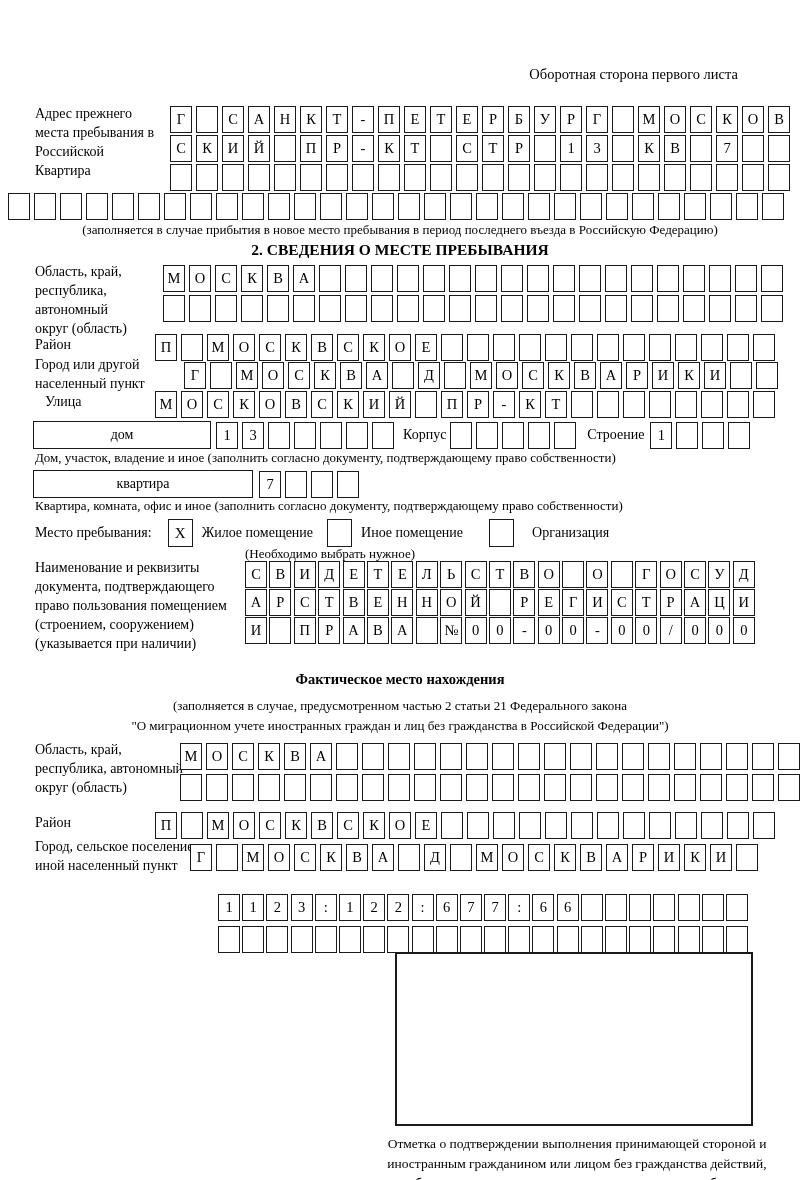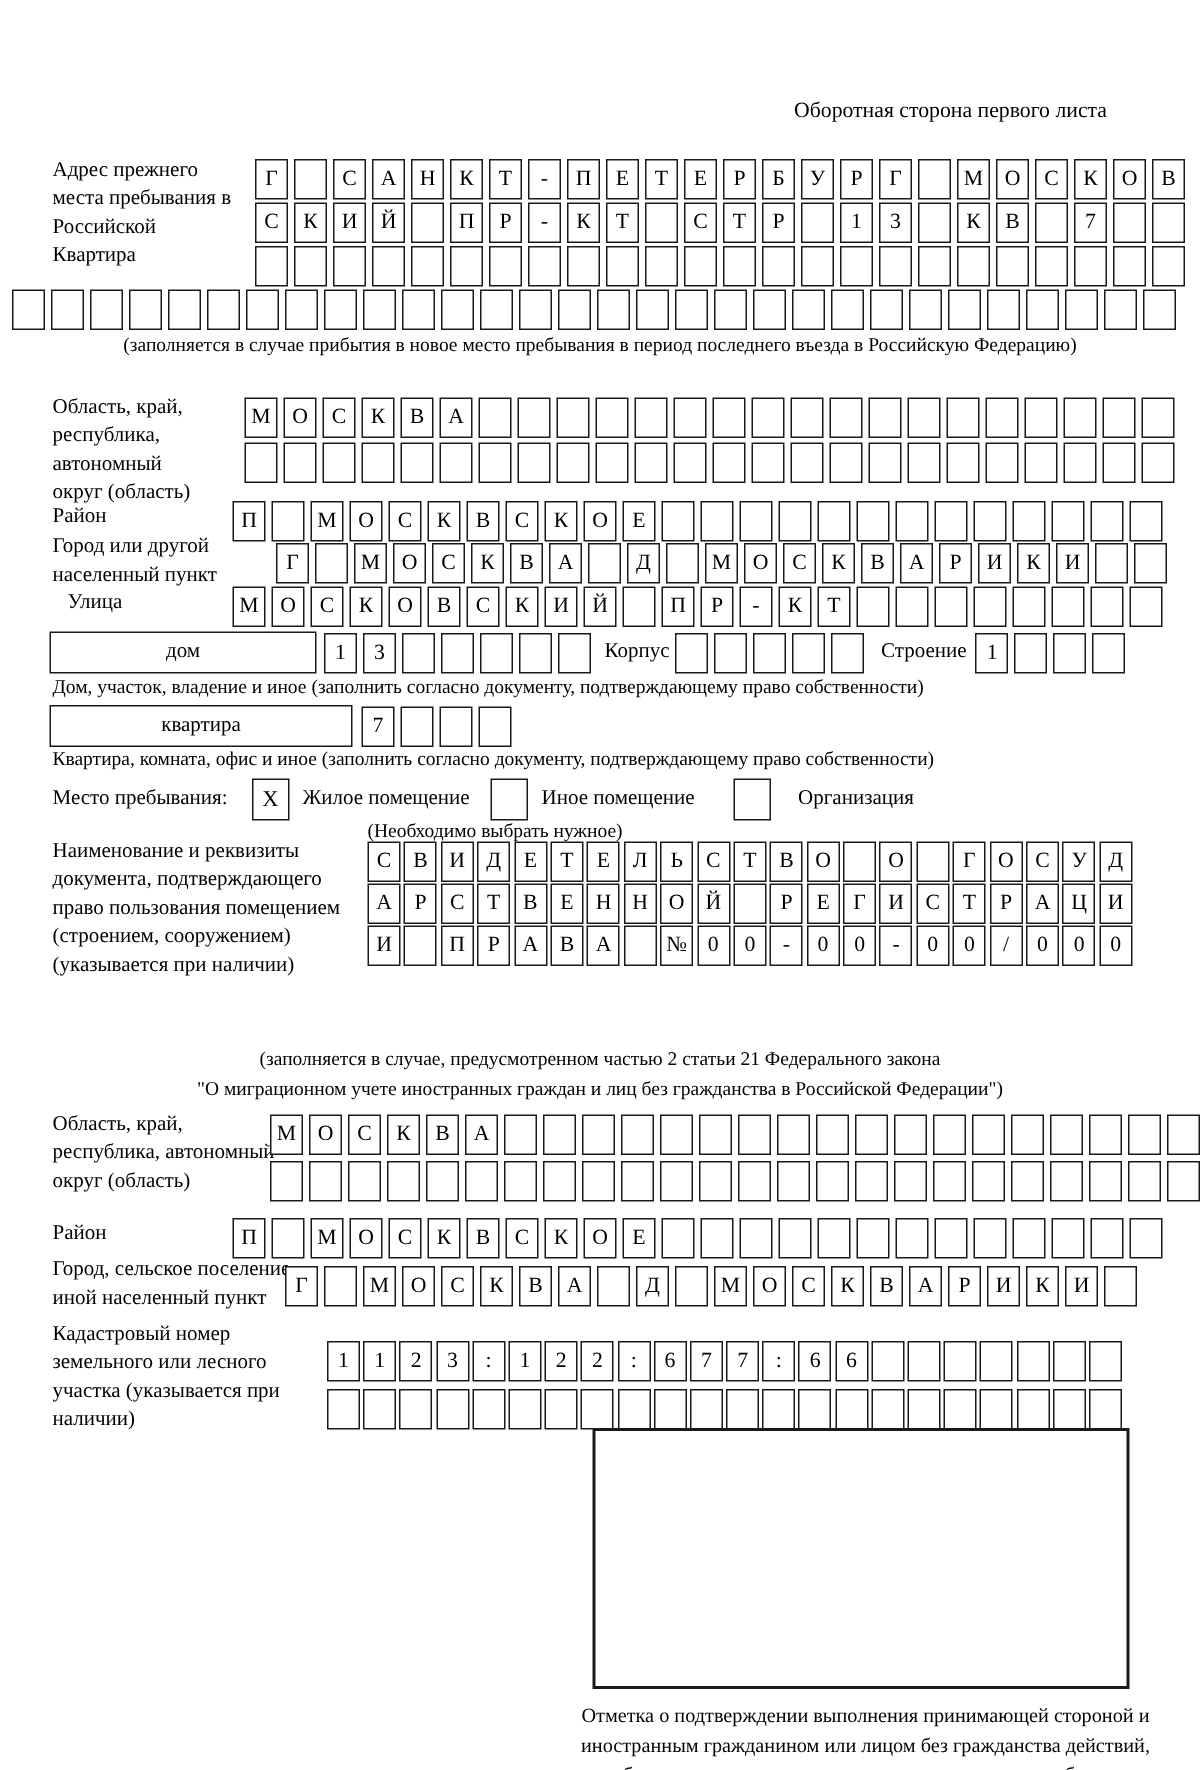--- a/index.html
+++ b/index.html
@@ -148,20 +148,21 @@
       <span class="cbox"></span>
       <span class="cbox"></span>
       <span class="cbox"></span>
       <span class="cbox"></span>
       <span class="cbox"></span>
       <span class="cbox"></span>
       <span class="cbox"></span>
     </div>
   <div class="caption center" style="top:177px">(заполняется в случае прибытия в новое место пребывания в период последнего въезда в Российскую Федерацию)</div>
 
+  <div class="title" style="top:197px">2. СВЕДЕНИЯ О МЕСТЕ ПРЕБЫВАНИЯ</div>
 
   <div class="label" style="left:35px;top:218px;width:102px">Область, край, республика, автономный округ (область)</div>
   <div class="boxrow" style="left:163px;top:221px">
       <span class="cbox">М</span>
       <span class="cbox">О</span>
       <span class="cbox">С</span>
       <span class="cbox">К</span>
       <span class="cbox">В</span>
       <span class="cbox">А</span>
       <span class="cbox"></span>
@@ -316,21 +317,21 @@
     <div class="boxrow-inline" style="margin-left:6px">
         <span class="cbox">1</span>
         <span class="cbox"></span>
         <span class="cbox"></span>
         <span class="cbox"></span>
       </div>
   </div>
   <div class="caption" style="left:35px;top:405px">Дом, участок, владение и иное (заполнить согласно документу, подтверждающему право собственности)</div>
 
   <div class="flexrow" style="left:33px;top:426px">
-    <div class="longbox" style="width:202px">квартира</div>
+    <div class="longbox" style="width:220px">квартира</div>
     <div class="boxrow-inline" style="margin-left:6px">
         <span class="cbox">7</span>
         <span class="cbox"></span>
         <span class="cbox"></span>
         <span class="cbox"></span>
       </div>
   </div>
   <div class="caption" style="left:35px;top:453px">Квартира, комната, офис и иное (заполнить согласно документу, подтверждающему право собственности)</div>
 
   <div class="flexrow" style="left:35px;top:475px">
@@ -408,20 +409,21 @@
       <span class="cbox">0</span>
       <span class="cbox">-</span>
       <span class="cbox">0</span>
       <span class="cbox">0</span>
       <span class="cbox">/</span>
       <span class="cbox">0</span>
       <span class="cbox">0</span>
       <span class="cbox">0</span>
     </div>
 
+  <div class="subtitle" style="top:627px">Фактическое место нахождения</div>
   <div class="caption center" style="top:653px">(заполняется в случае, предусмотренном частью 2 статьи 21 Федерального закона</div>
   <div class="caption center" style="top:673px">"О миграционном учете иностранных граждан и лиц без гражданства в Российской Федерации")</div>
 
   <div class="label" style="left:35px;top:696px;width:150px">Область, край, республика, автономный округ (область)</div>
   <div class="boxrow" style="left:180px;top:699px">
       <span class="cbox">М</span>
       <span class="cbox">О</span>
       <span class="cbox">С</span>
       <span class="cbox">К</span>
       <span class="cbox">В</span>
@@ -519,21 +521,20 @@
       <span class="cbox">К</span>
       <span class="cbox">В</span>
       <span class="cbox">А</span>
       <span class="cbox">Р</span>
       <span class="cbox">И</span>
       <span class="cbox">К</span>
       <span class="cbox">И</span>
       <span class="cbox"></span>
     </div>
 
-  <div class="label" style="left:35px;top:836px;width:185px">Кадастровый номер земельного или лесного участка (указывается при наличии)</div>
   <div class="boxrow cad" style="left:218px;top:850px">
       <span class="cbox">1</span>
       <span class="cbox">1</span>
       <span class="cbox">2</span>
       <span class="cbox">3</span>
       <span class="cbox">:</span>
       <span class="cbox">1</span>
       <span class="cbox">2</span>
       <span class="cbox">2</span>
       <span class="cbox">:</span>

